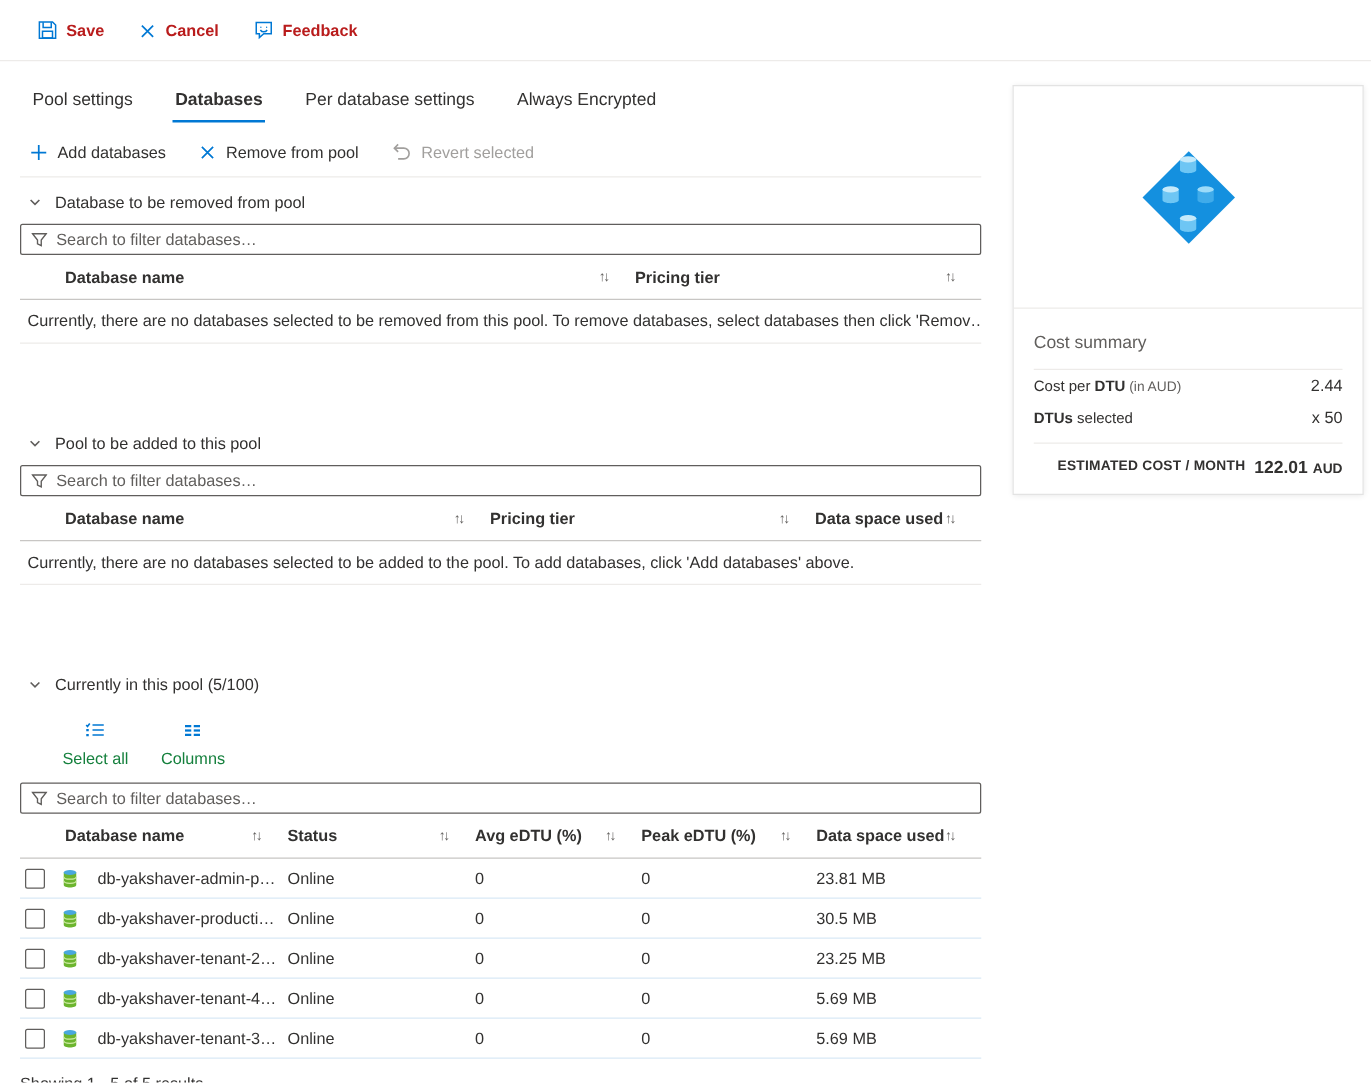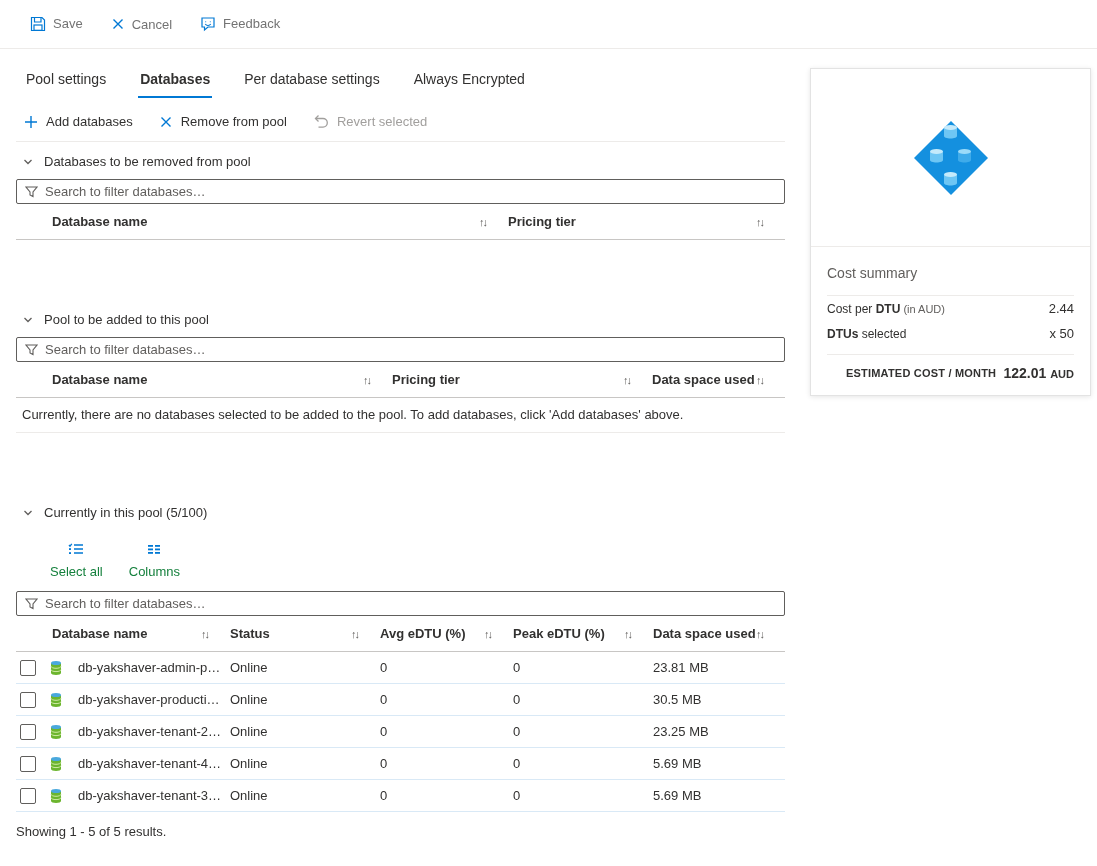--- a/index.html
+++ b/index.html
@@ -3,22 +3,22 @@
 <meta charset="utf-8">
 <style>
   * { box-sizing: border-box; margin: 0; padding: 0; }
   html, body { width: 1097px; height: 866px; background: #ffffff;
     font-family: "Liberation Sans", "DejaVu Sans", sans-serif;
     font-size: 13px; color: #323130; overflow: hidden; }
 
   
   .topbar { height: 49px; display: flex; align-items: center; padding-left: 18px;
     border-bottom: 1px solid #edebe9; gap: 4px; }
-  .tb-btn { display: flex; align-items: flex-start; gap: 7px; padding: 6px 12px;
-    cursor: pointer; color: #737373; }
+  .tb-btn { display: flex; align-items: flex-end; gap: 7px; padding: 6px 12px;
+    cursor: pointer; color: #b91c1c; font-weight: bold; }
 
   
   .content { display: flex; align-items: flex-start; }
   .main { width: 769px; margin-left: 16px; padding-top: 18px; }
 
   
   .tabs { display: flex; gap: 30px; padding-left: 8px; font-size: 14px; }
   .tab { padding: 4px 2px 9px 2px; cursor: pointer; color: #323130; border-bottom: 2px solid transparent; }
   .tab.active { font-weight: 700; border-bottom: 2px solid #0078d4; }
 
@@ -155,40 +155,41 @@
         <span>Revert selected</span>
       </div>
     </div>
 
     <div class="section-header">
       <span>
         <svg width="12" height="12" viewBox="0 0 12 12" fill="none" stroke="#605e5c" stroke-width="1.3">
           <path d="M2.5 4 L6 7.5 L9.5 4"></path>
         </svg>
       </span>
-      <span class="section-title">Databases to be removed from pool</span>
+      <span class="section-title">Database to be removed from pool</span>
     </div>
     <div class="searchbox">
       <span>
         <svg width="13" height="13" viewBox="0 0 13 13" fill="none" stroke="#605e5c" stroke-width="1.1">
           <path d="M1 2 H12 L8 7 V11.5 L5 10 V7 Z"></path>
         </svg>
       </span>
       <input type="text" placeholder="Search to filter databases…" style="">
     </div>
     <div class="thead grid-removed">
       <div class="hcell lead-pad">
         <span>Database name</span>
         <span class="sort">↑↓</span>
       </div>
       <div class="hcell">
         <span>Pricing tier</span>
         <span class="sort">↑↓</span>
       </div>
     </div>
+    <div class="empty-row">Currently, there are no databases selected to be removed from this pool. To remove databases, select databases then click 'Remov…</div>
     <div class="section-gap"></div>
 
     <div class="section-header">
       <span>
         <svg width="12" height="12" viewBox="0 0 12 12" fill="none" stroke="#605e5c" stroke-width="1.3">
           <path d="M2.5 4 L6 7.5 L9.5 4"></path>
         </svg>
       </span>
       <span class="section-title">Pool to be added to this pool</span>
     </div>

